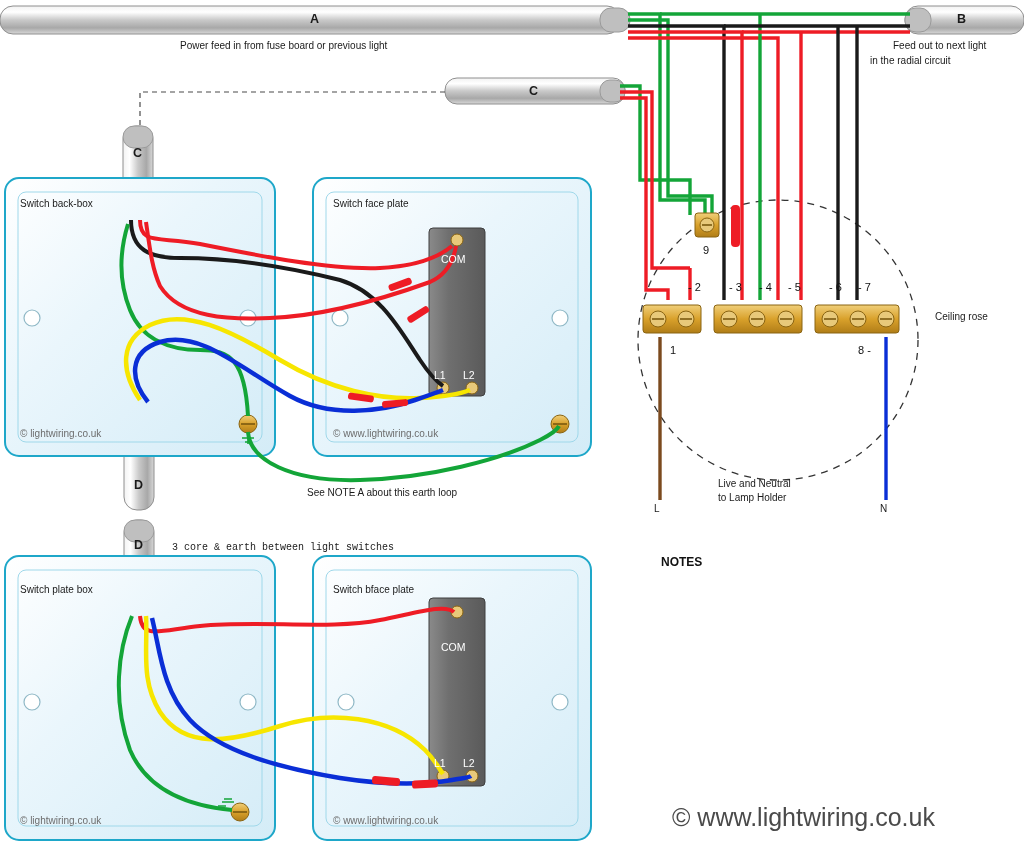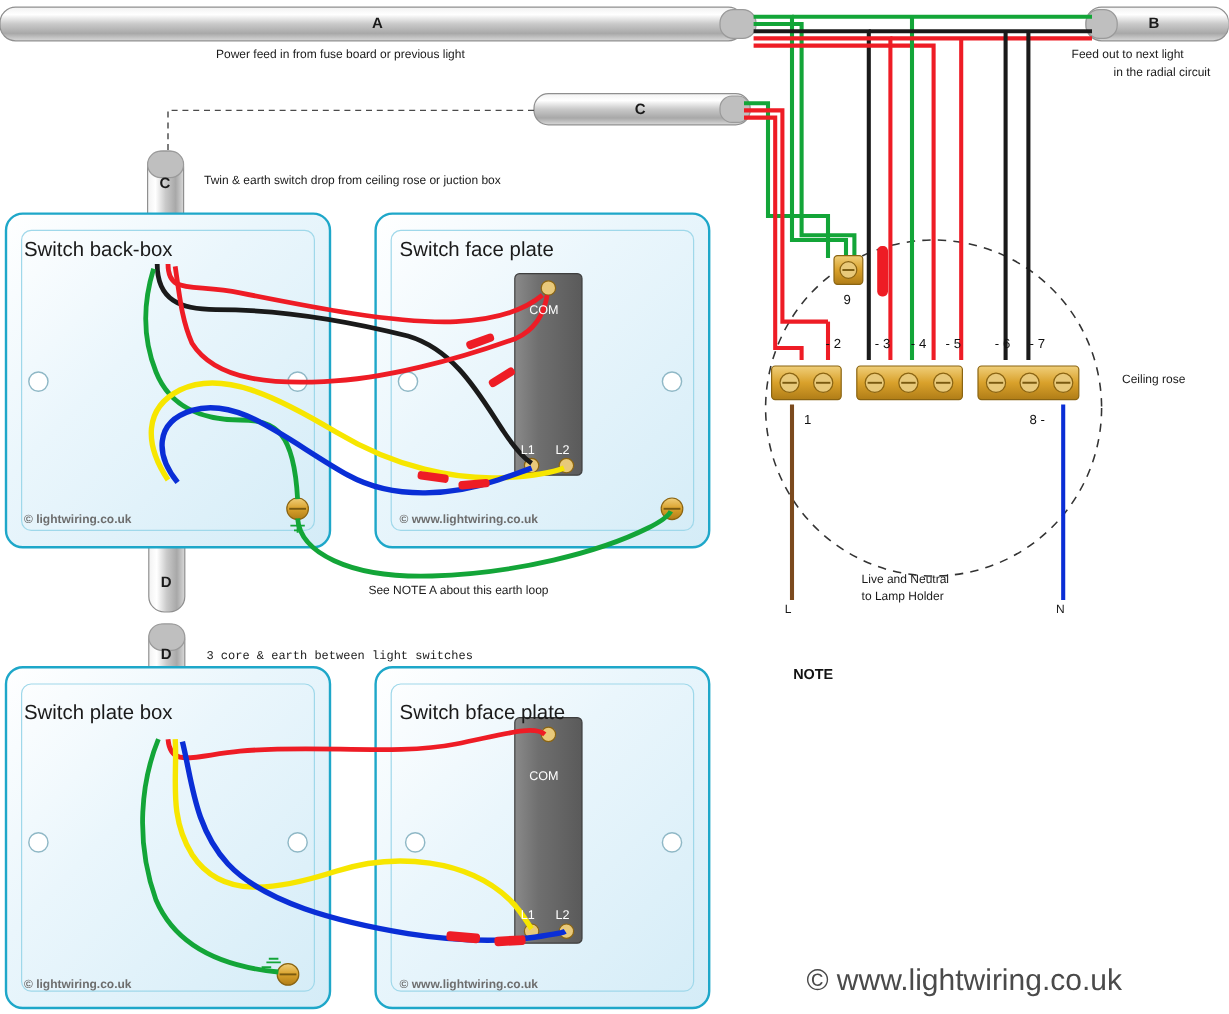--- a/index.html
+++ b/index.html
@@ -26,29 +26,28 @@
   }
   .lbl.small { font-size: 10.5px; }
   .cable-letter {
     position: absolute;
     font-size: 12.5px;
     font-weight: bold;
     color: #1a1a1a;
   }
   .backbox-title {
     position: absolute;
-    font-size: 17px;
+    font-size: 10px;
     color: #1a1a1a;
     text-align: right;
   }
   .wm {
     position: absolute;
     font-size: 10px;
     color: #6d6d6d;
-    font-weight: bold;
   }
   .bigwm {
     position: absolute;
     font-size: 25px;
     color: #4a4a4a;
     font-weight: normal;
   }
   .notes-title {
     position: absolute;
     font-size: 12px;
@@ -278,22 +277,21 @@
 
   <div class="cable-letter" style="left:310px; top:12px;">A</div>
   <div class="cable-letter" style="left:957px; top:12px;">B</div>
   <div class="cable-letter" style="left:529px; top:84px;">C</div>
   <div class="cable-letter" style="left:133px; top:146px;">C</div>
   <div class="cable-letter" style="left:134px; top:478px;">D</div>
   <div class="cable-letter" style="left:134px; top:538px;">D</div>
 
   <div class="lbl" style="left:180px; top:40px;">Power feed in from fuse board or previous light</div>
   <div class="lbl" style="left:893px; top:40px;">Feed out to next light</div>
-  <div class="lbl" style="left:928px; top:55px;">in the radial circuit</div>
-  <div class="lbl" style="left:170px; top:145px;">Twin &amp; earth switch drop from ceiling rose or juction box</div>
+  <div class="lbl" style="left:870px; top:55px;">in the radial circuit</div>
   <div class="lbl" style="left:172px; top:542px;font-family:Liberation Mono, monospace;">3 core &amp; earth between light switches</div>
   <div class="lbl" style="left:307px; top:487px;">See NOTE A about this earth loop</div>
   <div class="lbl" style="left:935px; top:311px;">Ceiling rose</div>
   <div class="lbl" style="left:718px; top:478px;">Live and Neutral</div>
   <div class="lbl" style="left:718px; top:492px;">to Lamp Holder</div>
   <div class="lbl" style="left:654px; top:503px;">L</div>
   <div class="lbl" style="left:880px; top:503px;">N</div>
 
   <div class="term-num" style="left:670px; top:344px;"><span>1</span></div>
   <div class="term-num" style="left:688px; top:281px;">- <span>2</span></div>
@@ -314,17 +312,17 @@
   <div class="wm" style="left:333px; top:428px;">© www.lightwiring.co.uk</div>
 
   <div class="backbox-title" style="left:20px; top:584px;">Switch plate box</div>
   <div class="backbox-title" style="left:333px; top:584px;">Switch bface plate</div>
   <div class="lbl small" style="left:441px; top:641px; color:#ffffff;">COM</div>
   <div class="lbl small" style="left:434px; top:757px; color:#ffffff;">L1</div>
   <div class="lbl small" style="left:463px; top:757px; color:#ffffff;">L2</div>
   <div class="wm" style="left:20px; top:815px;">© lightwiring.co.uk</div>
   <div class="wm" style="left:333px; top:815px;">© www.lightwiring.co.uk</div>
 
-  <div class="notes-title" style="left:661px; top:555px;">NOTE</div>
+  <div class="notes-title" style="left:661px; top:555px;">NOTES</div>
 
   <div class="bigwm" style="left:672px; top:803px;">© www.lightwiring.co.uk</div>
 
 </div>
 
 </body></html>

